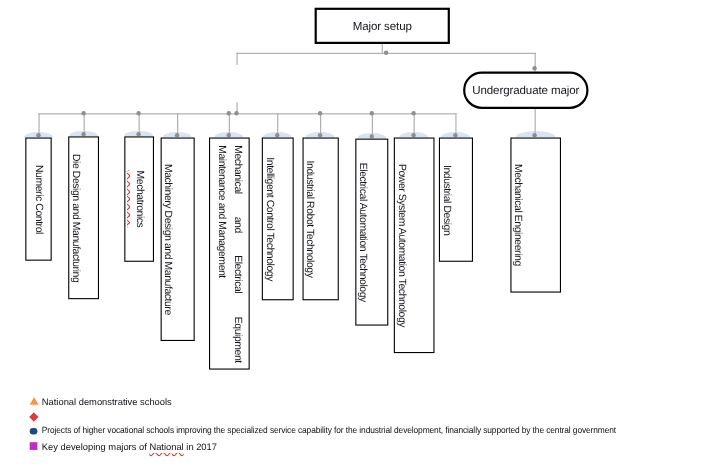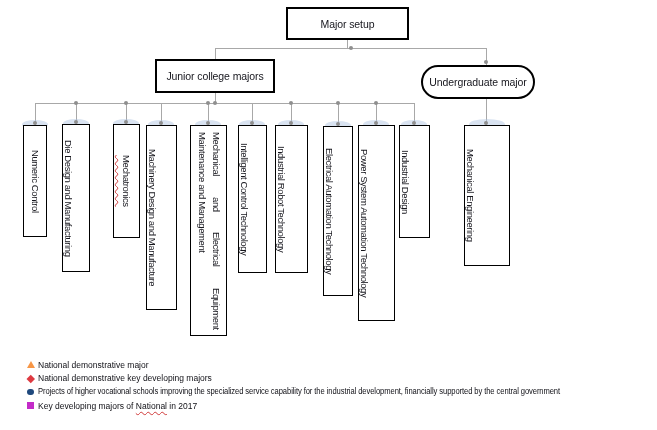--- a/index.html
+++ b/index.html
@@ -114,23 +114,20 @@
   <i class="dot" style="left:250px;top:121px"></i>
   <i class="dot" style="left:289px;top:121px"></i>
   <i class="dot" style="left:336px;top:122px"></i>
   <i class="dot" style="left:374px;top:121px"></i>
   <i class="dot" style="left:412px;top:121px"></i>
   <i class="dot" style="left:484px;top:121px"></i>
 
   <div class="node lvl1" id="n-root">
     <span class="htext">Major setup</span>
   </div>
-  <div class="node lvl1" id="n-junior">
-    <span class="htext">Junior college majors</span>
-  </div>
   <div class="node lvl1" id="n-under">
     <span class="htext">Undergraduate major</span>
   </div>
 
   <div class="node center" id="c1">
     <span class="vtext">Numeric Control</span>
   </div>
   <div class="node" id="c2">
     <span class="vtext">Die Design and Manufacturing</span>
   </div>
@@ -167,25 +164,24 @@
     <span class="vtext">Industrial Design</span>
   </div>
 
   <div class="node" id="u1">
     <span class="vtext">Mechanical Engineering</span>
   </div>
 
   <div class="legend">
     <div class="lrow">
       <span class="lmark"><i class="tri"></i></span>
-      <span class="ltext">National demonstrative major</span>
+      <span class="ltext">National demonstrative schools</span>
     </div>
     <div class="lrow">
       <span class="lmark"><i class="dia"></i></span>
-      <span class="ltext">National demonstrative key developing majors</span>
     </div>
     <div class="lrow small">
       <span class="lmark"><i class="cir"></i></span>
       <span class="ltext">Projects of higher vocational schools improving the specialized service capability for the industrial development, financially supported by the central government</span>
     </div>
     <div class="lrow">
       <span class="lmark"><i class="sq"></i></span>
       <span class="ltext"><span>Key developing majors of </span><span class="wavy">National</span><span> in 2017</span></span>
     </div>
   </div>

